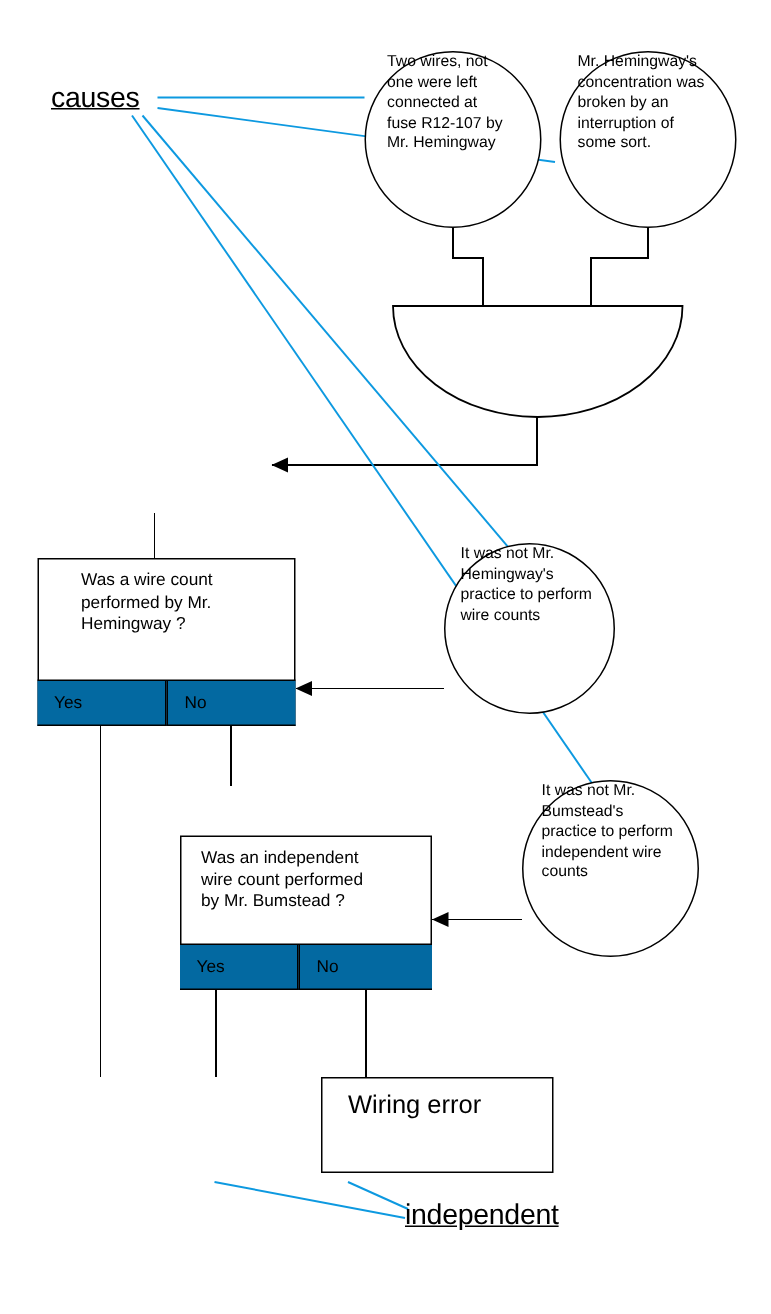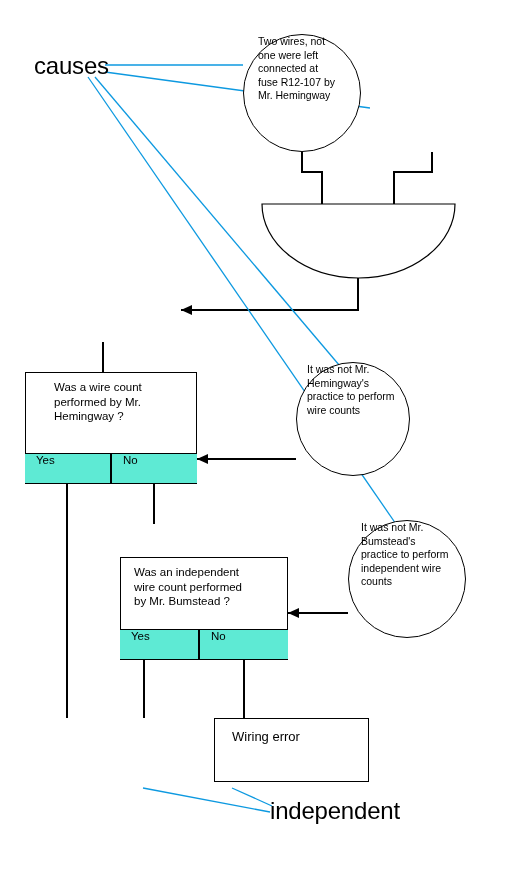--- a/index.html
+++ b/index.html
@@ -32,43 +32,43 @@
     background: #ffffff;
   }
   .rect-text {
     font-size: 11.5px;
     line-height: 14.5px;
     color: #000000;
     padding: 5px 7px 0 7px;
     white-space: pre-line;
   }
   .cell-text {
-    font-size: 13px;
+    font-size: 17px;
     line-height: 14px;
     color: #000000;
     padding: 7px 0 0 11px;
   }
   
   .answer-row {
     position: absolute;
     left: -1px;
     right: -1px;
     bottom: -1px;
     height: 30px;
     display: flex;
     border-top: 1px solid #000000;
     box-sizing: content-box;
   }
   .answer-cell {
     border: 1px solid #000000;
     border-top: none;
-    background: #5eead4;
+    background: #0369a1;
     box-sizing: border-box;
     display: flex;
-    align-items: flex-start;
+    align-items: center;
   }
   .answer-cell span {
     font-size: 11.5px;
     color: #000000;
     padding-left: 11px;
   }
   
   .circle {
     border: 1.4px solid #000000;
     border-radius: 50%;
@@ -80,26 +80,27 @@
     font-size: 10.5px;
     line-height: 13.5px;
     color: #000000;
     white-space: pre-line;
     width: 100%;
     box-sizing: border-box;
   }
   
   .big-label {
     position: absolute;
-    font-size: 24px;
+    font-size: 19px;
     line-height: 21px;
     color: #000000;
     letter-spacing: -0.2px;
     white-space: pre-line;
     z-index: 4;
+    text-decoration: underline;
   }
 </style>
 </head>
 <body>
 
 <div id="stage">
 
   <svg id="svg-layer" viewBox="0 0 514 876" xmlns="http://www.w3.org/2000/svg">
 
     <g stroke="#000000" stroke-width="1.1" fill="none" shape-rendering="crispEdges">
@@ -149,20 +150,27 @@
   <div class="big-label" style="left:270px; top:800px;">independent</div>
 
   <div class="node circle" style="left:243px; top:34px; width:118px; height:118px;">
     <div class="circle-text" style="padding:0 14px 0 14px;">Two wires, not
 one were left
 connected at
 fuse R12-107 by
 Mr. Hemingway</div>
   </div>
 
+  <div class="node circle" style="left:373px; top:34px; width:118px; height:118px;">
+    <div class="circle-text" style="padding:0 10px 0 11px;">Mr. Hemingway's
+concentration was
+broken by an
+interruption of
+some sort.</div>
+  </div>
 
 
   <div class="node rect" style="left:25px; top:372px; width:172px; height:112px;">
     <div class="rect-text" style="padding:7px 7px 0 28px;">Was a wire count
 performed  by Mr.
 Hemingway ?</div>
     <div class="answer-row">
       <div class="answer-cell" style="width:50%; border-left:none;">
         <span>Yes</span>
       </div>

